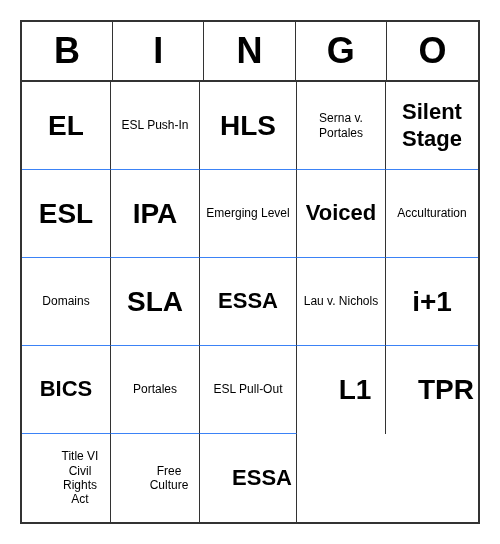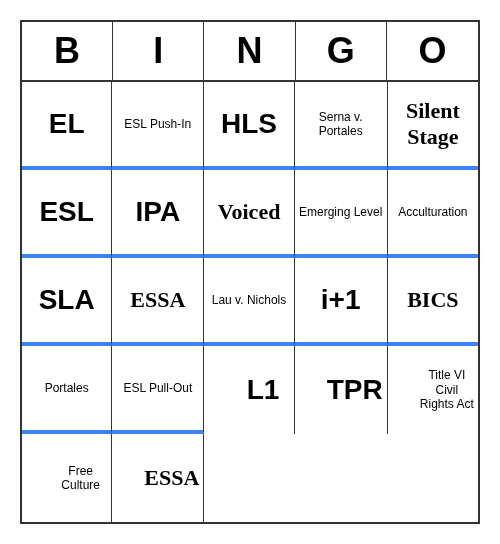--- a/index.html
+++ b/index.html
@@ -44,21 +44,21 @@
     }
 
     .bingo-grid {
       display: grid;
       grid-template-columns: repeat(5, 1fr);
       grid-template-rows: repeat(5, 1fr);
     }
 
     .bingo-cell {
       border-right: 1px solid #333;
-      border-bottom: 4px solid #3b82f6;
+      border-bottom: 1px solid #3b82f6;
       display: flex;
       justify-content: center;
       align-items: center;
       text-align: center;
       padding: 6px 4px;
       min-height: 88px;
       font-size: 14px;
       line-height: 1.2;
     }
 
@@ -72,21 +72,20 @@
     }
 
     .bingo-cell.large-text {
       font-size: 28px;
       font-weight: bold;
     }
 
     .bingo-cell.medium-text {
       font-size: 22px;
       font-weight: bold;
-      font-family: Liberation Serif, serif;
     }
 
     .bingo-cell.small-text {
       font-size: 12px;
     }
   </style>
 </head>
 <body>
 
 <div class="bingo-card">
@@ -98,23 +97,24 @@
       <div class="bingo-header-cell">O</div>
     </div>
   <div class="bingo-grid">
   <div class="bingo-cell large-text">EL</div>
       <div class="bingo-cell small-text">ESL Push-In</div>
       <div class="bingo-cell large-text">HLS</div>
       <div class="bingo-cell small-text">Serna v. Portales</div>
       <div class="bingo-cell medium-text">Silent Stage</div>
       <div class="bingo-cell large-text">ESL</div>
       <div class="bingo-cell large-text">IPA</div>
+      <div class="bingo-cell small-text">Emerging Level</div>
       <div class="bingo-cell medium-text">Voiced</div>
-      <div class="bingo-cell small-text">Emerging Level</div>
       <div class="bingo-cell small-text">Acculturation</div>
+      <div class="bingo-cell small-text">Domains</div>
       <div class="bingo-cell large-text">SLA</div>
       <div class="bingo-cell medium-text">ESSA</div>
       <div class="bingo-cell small-text">Lau v. Nichols</div>
       <div class="bingo-cell large-text">i+1</div>
       <div class="bingo-cell medium-text">BICS</div>
       <div class="bingo-cell small-text">Portales</div>
       <div class="bingo-cell small-text">ESL Pull-Out</div>
       <div class="bingo-cell large-text">L1</div>
       <div class="bingo-cell large-text">TPR</div>
       <div class="bingo-cell small-text">Title VI Civil Rights Act</div>

